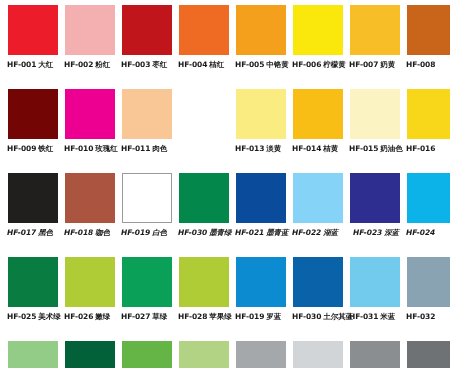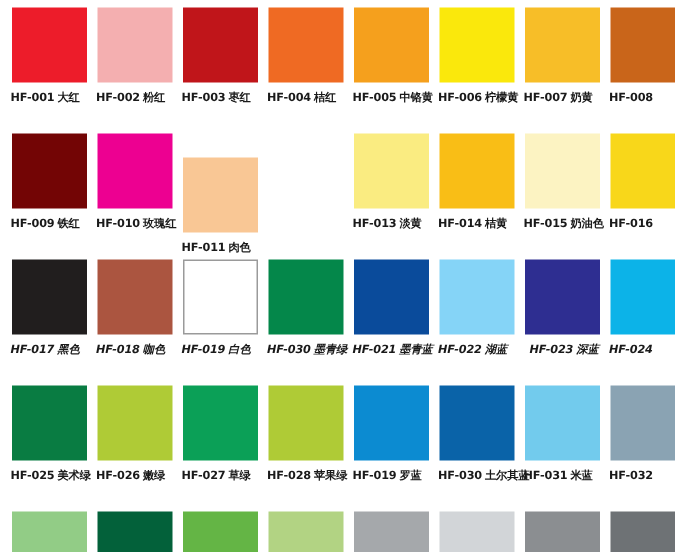--- a/index.html
+++ b/index.html
@@ -97,21 +97,21 @@
     </div>
     <div class="swatch-row" style="top: 89px;">
       <div class="swatch-cell" style="left: 0px;">
         <div class="swatch-chip" title="#730505" style="background: rgb(115, 5, 5);"></div>
         <div class="swatch-label"><span class="code">HF-009</span><span class="name">铁红</span></div>
       </div>
       <div class="swatch-cell" style="left: 57px;">
         <div class="swatch-chip" title="#ED0091" style="background: rgb(237, 0, 145);"></div>
         <div class="swatch-label"><span class="code">HF-010</span><span class="name">玫瑰红</span></div>
       </div>
-      <div class="swatch-cell" style="left: 114px; margin-top: 16px;">
+      <div class="swatch-cell" style="left: 114px;">
         <div class="swatch-chip" title="#F9C795" style="background: rgb(249, 199, 149);"></div>
         <div class="swatch-label"><span class="code">HF-011</span><span class="name">肉色</span></div>
       </div>
       <div class="swatch-cell" style="left: 228px;">
         <div class="swatch-chip" title="#FAEC81" style="background: rgb(250, 236, 129);"></div>
         <div class="swatch-label"><span class="code">HF-013</span><span class="name">淡黄</span></div>
       </div>
       <div class="swatch-cell" style="left: 285px;">
         <div class="swatch-chip" title="#F9BE16" style="background: rgb(249, 190, 22);"></div>
         <div class="swatch-label"><span class="code">HF-014</span><span class="name">桔黄</span></div>

